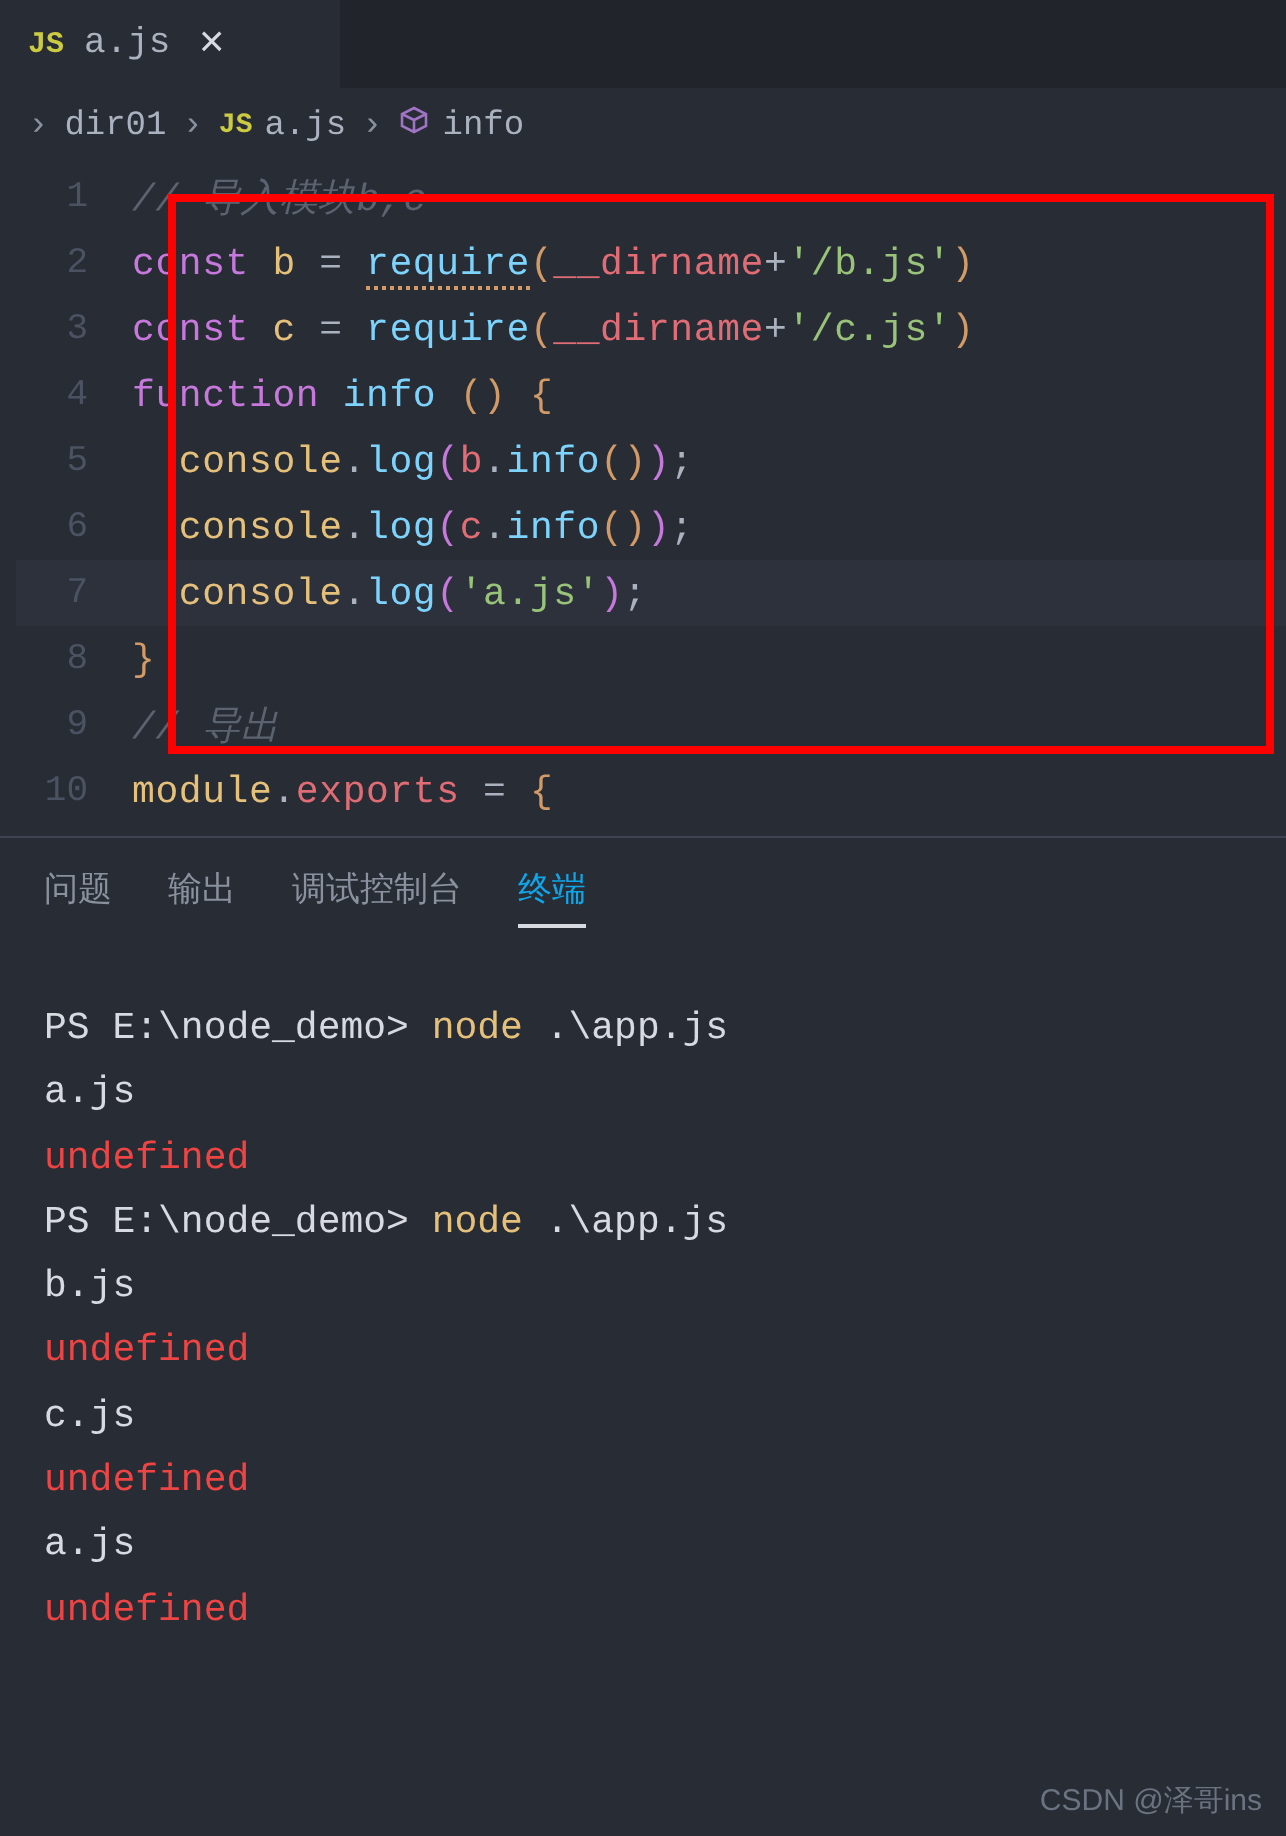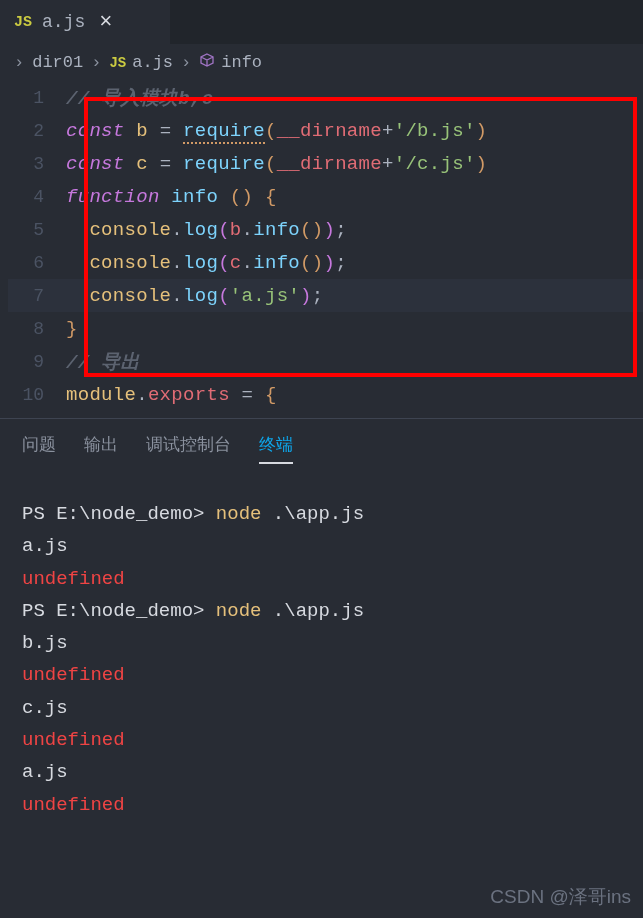--- a/index.html
+++ b/index.html
@@ -93,22 +93,22 @@
       position: absolute;
       left: 84px;
       top: 97px;
       width: 553px;
       height: 280px;
       border: 4px solid #ff0000;
       pointer-events: none;
       z-index: 10;
     }
     
-    .cm { color: #5c6370; font-style: italic; font-weight: bold; }
-    .kw { color: #c678dd; font-style: italic; }
+    .cm { color: #5c6370; font-style: italic; }
+    .kw { color: #c678dd; }
     .fn { color: #7dd3fc; }
     .str { color: #98c379; }
     .var { color: #e06c75; }
     .varb { color: #e5c07b; }
     .op { color: #abb2bf; }
     .punc { color: #abb2bf; }
     .bracket-y { color: #d19a66; }
     .bracket-p { color: #c678dd; }
     .squiggle { border-bottom: 2px dotted #d19a66; }
     
@@ -145,21 +145,21 @@
     .prompt { color: #d7dae0; }
     .cmd { color: #e5c07b; }
     .arg { color: #d7dae0; }
     .out { color: #d7dae0; }
     .undef { color: #ef4444; }
     .watermark {
       position: absolute;
       bottom: 8px;
       right: 12px;
       color: #6b7280;
-      font-size: 19px;
+      font-size: 15px;
       font-family: sans-serif;
     }
   </style>
 </head>
 <body>
 
 <div class="tab-bar">
   <div class="tab">
     <span class="tab-icon">JS</span>
     <span>a.js</span>

